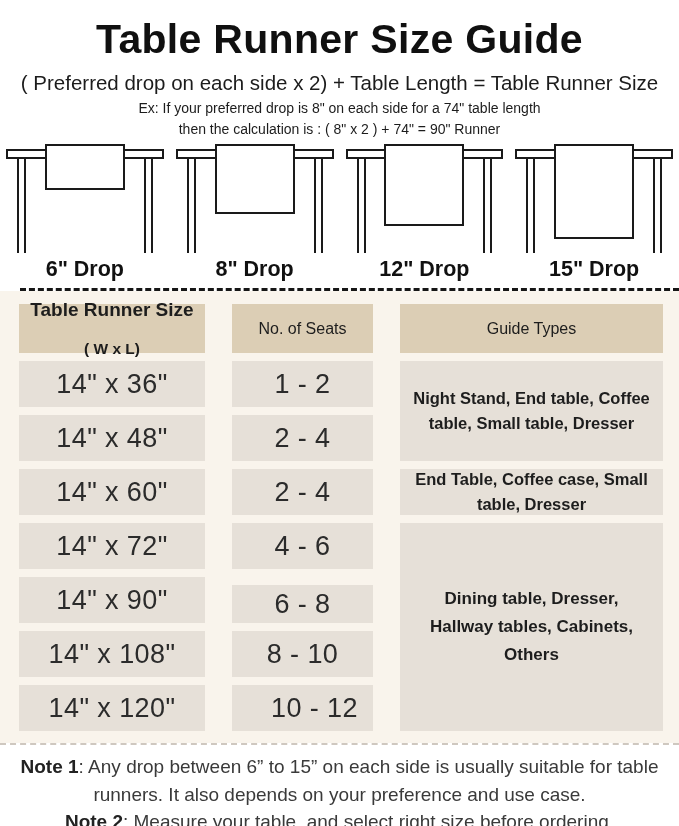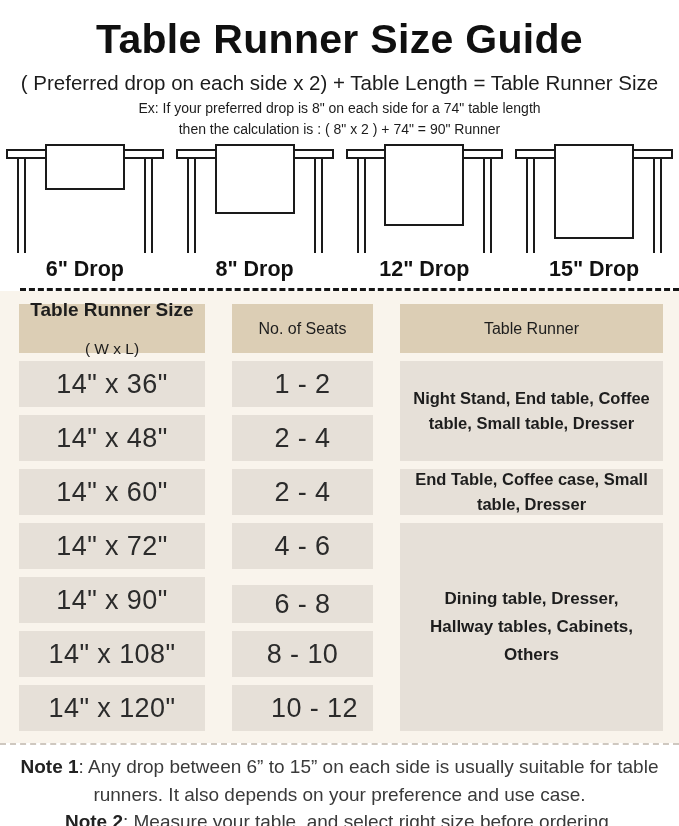--- a/index.html
+++ b/index.html
@@ -29,21 +29,21 @@
   .table-section{background:#f9f4ec;padding:13px 16px 12px 19px;}
   .grid{
     display:grid;
     grid-template-columns:186px 141px 263px;
     grid-template-rows:49px repeat(7,46px);
     column-gap:27px;row-gap:8px;
   }
   .cell{display:flex;flex-direction:column;align-items:center;justify-content:center;text-align:center;}
   .hcell{background:#dcceb5;color:#1d1d1d;}
   .h-line1{font-weight:700;font-size:19px;line-height:1.2;}
-  .h-line2{font-weight:400;font-size:15.5px;line-height:1.2;margin-top:18px;}
+  .h-line2{font-weight:700;font-size:15.5px;line-height:1.2;margin-top:18px;}
   .h-single{font-weight:400;font-size:16px;}
   .bcell{background:#e6e0d8;}
   .size-text,.seats-text{font-size:27px;font-weight:400;color:#2b2b2b;letter-spacing:.4px;}
   .types-cell{font-weight:700;font-size:16.5px;line-height:1.55;color:#1d1d1d;padding:4px 12px;box-sizing:border-box;}
   .types-big{font-size:17px;line-height:1.65;}
   .row-span-1-2{grid-column:3;grid-row:2 / span 2;}
   .row-span-3{grid-column:3;grid-row:4;}
   .row-span-4-7{grid-column:3;grid-row:5 / span 4;text-align:center;}
   
   .notes{text-align:center;padding:8px 10px 0;font-size:19px;line-height:1.45;color:#3a3a3a;}
@@ -99,21 +99,21 @@
   <div class="grid">
 
     <div class="cell hcell" style="grid-column:1;grid-row:1;">
       <div class="h-line1">Table Runner Size</div>
       <div class="h-line2">( W x L)</div>
     </div>
     <div class="cell hcell" style="grid-column:2;grid-row:1;">
       <div class="h-single">No. of Seats</div>
     </div>
     <div class="cell hcell" style="grid-column:3;grid-row:1;">
-      <div class="h-single">Table Runner</div>
+      <div class="h-single">Guide Types</div>
     </div>
 
     <div class="cell bcell" style="grid-column:1;grid-row:2;">
         <span class="size-text">14" x 36"</span>
       </div>
     <div class="cell bcell" style="grid-column:2;grid-row:2;">
         <span class="seats-text">1 - 2</span>
       </div>
 
     <div class="cell bcell" style="grid-column:1;grid-row:3;">

